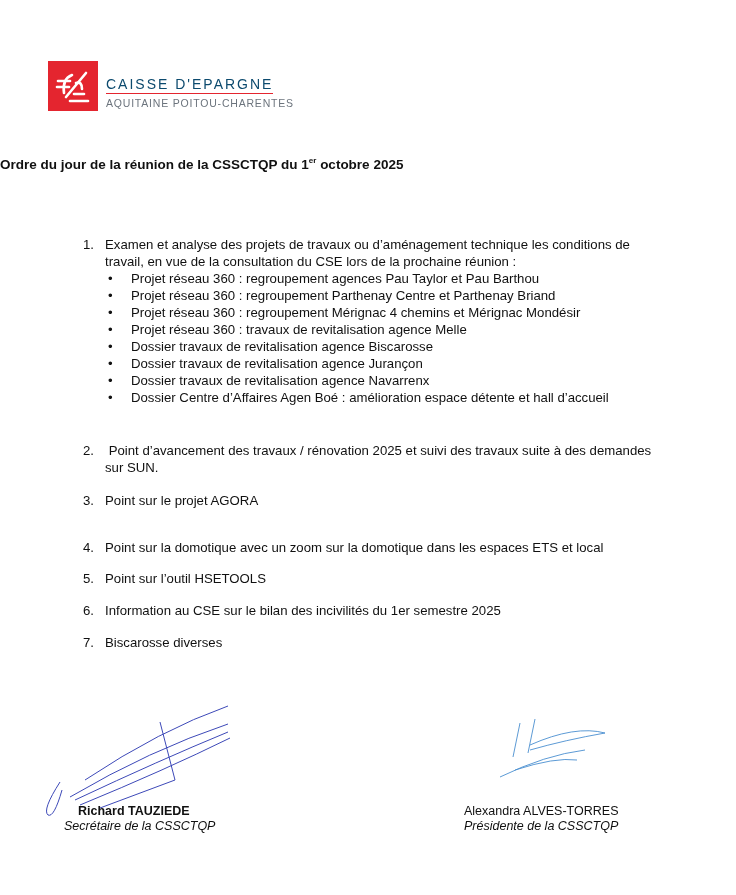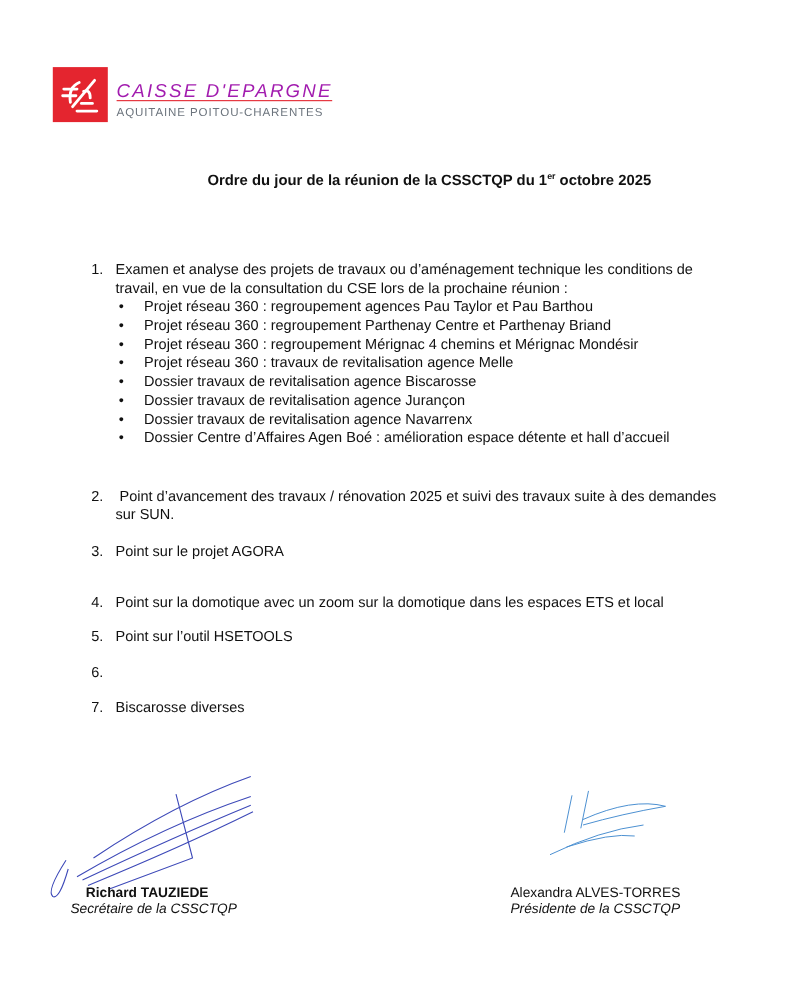--- a/index.html
+++ b/index.html
@@ -1,24 +1,24 @@
 <!DOCTYPE html>
 <html><head>
 <meta charset="utf-8">
 <style>
   html, body { margin: 0; padding: 0; background: #ffffff; }
   body { width: 736px; height: 895px; position: relative; overflow: hidden;
          font-family: "Liberation Sans", sans-serif; color: #111; }
   .logo { position: absolute; left: 48px; top: 61px; display: flex; align-items: flex-start; }
   .logo-box { width: 50px; height: 50px; background: #e4252f; position: relative; }
   .logo-text { margin-left: 8px; margin-top: 14px; }
-  .logo-name { font-size: 17px; letter-spacing: 2px; font-style: italic; color: #a21caf;
+  .logo-name { font-size: 14px; letter-spacing: 2px; color: #0c4a6e;
                border-bottom: 1.5px solid #e4252f; padding-bottom: 1px; display: inline-block; line-height: 15px; }
   .logo-region { font-size: 10.5px; letter-spacing: 0.8px; color: #6c747d; margin-top: 3px; line-height: 12px; }
-  .title { position: absolute; left: 0; width: 592px; top: 156px; text-align: right;
+  .title { position: absolute; left: 0; width: 592px; top: 156px; text-align: left;
            font-weight: bold; font-size: 13.5px; }
   .title sup { font-size: 8px; }
   .agenda { position: absolute; left: 83px; top: 236px; width: 600px; font-size: 13.2px; line-height: 17px; }
   .item { display: flex; }
   .num { width: 22px; flex-shrink: 0; }
   .bullets { margin: 0; padding: 0; list-style: none; }
   .bullets li { display: flex; }
   .bullets .dot { width: 26px; padding-left: 3px; box-sizing: border-box; }
   .sig-left { position: absolute; left: 40px; top: 700px; }
   .sig-right { position: absolute; left: 495px; top: 715px; }
@@ -117,20 +117,21 @@
     </div>
   </div>
 
   <div class="item" style="margin-top:14px">
     <span class="num">5.</span>
     <div>Point sur l’outil HSETOOLS</div>
   </div>
 
   <div class="item" style="margin-top:15px">
     <span class="num">6.</span>
+    <div>Information au CSE sur le bilan des incivilités du 1er semestre 2025</div>
   </div>
 
   <div class="item" style="margin-top:15px">
     <span class="num">7.</span>
     <div>Biscarosse diverses</div>
   </div>
 </div>
 
 <div class="sig-left">
   <svg width="200" height="125" viewBox="0 0 200 125">

